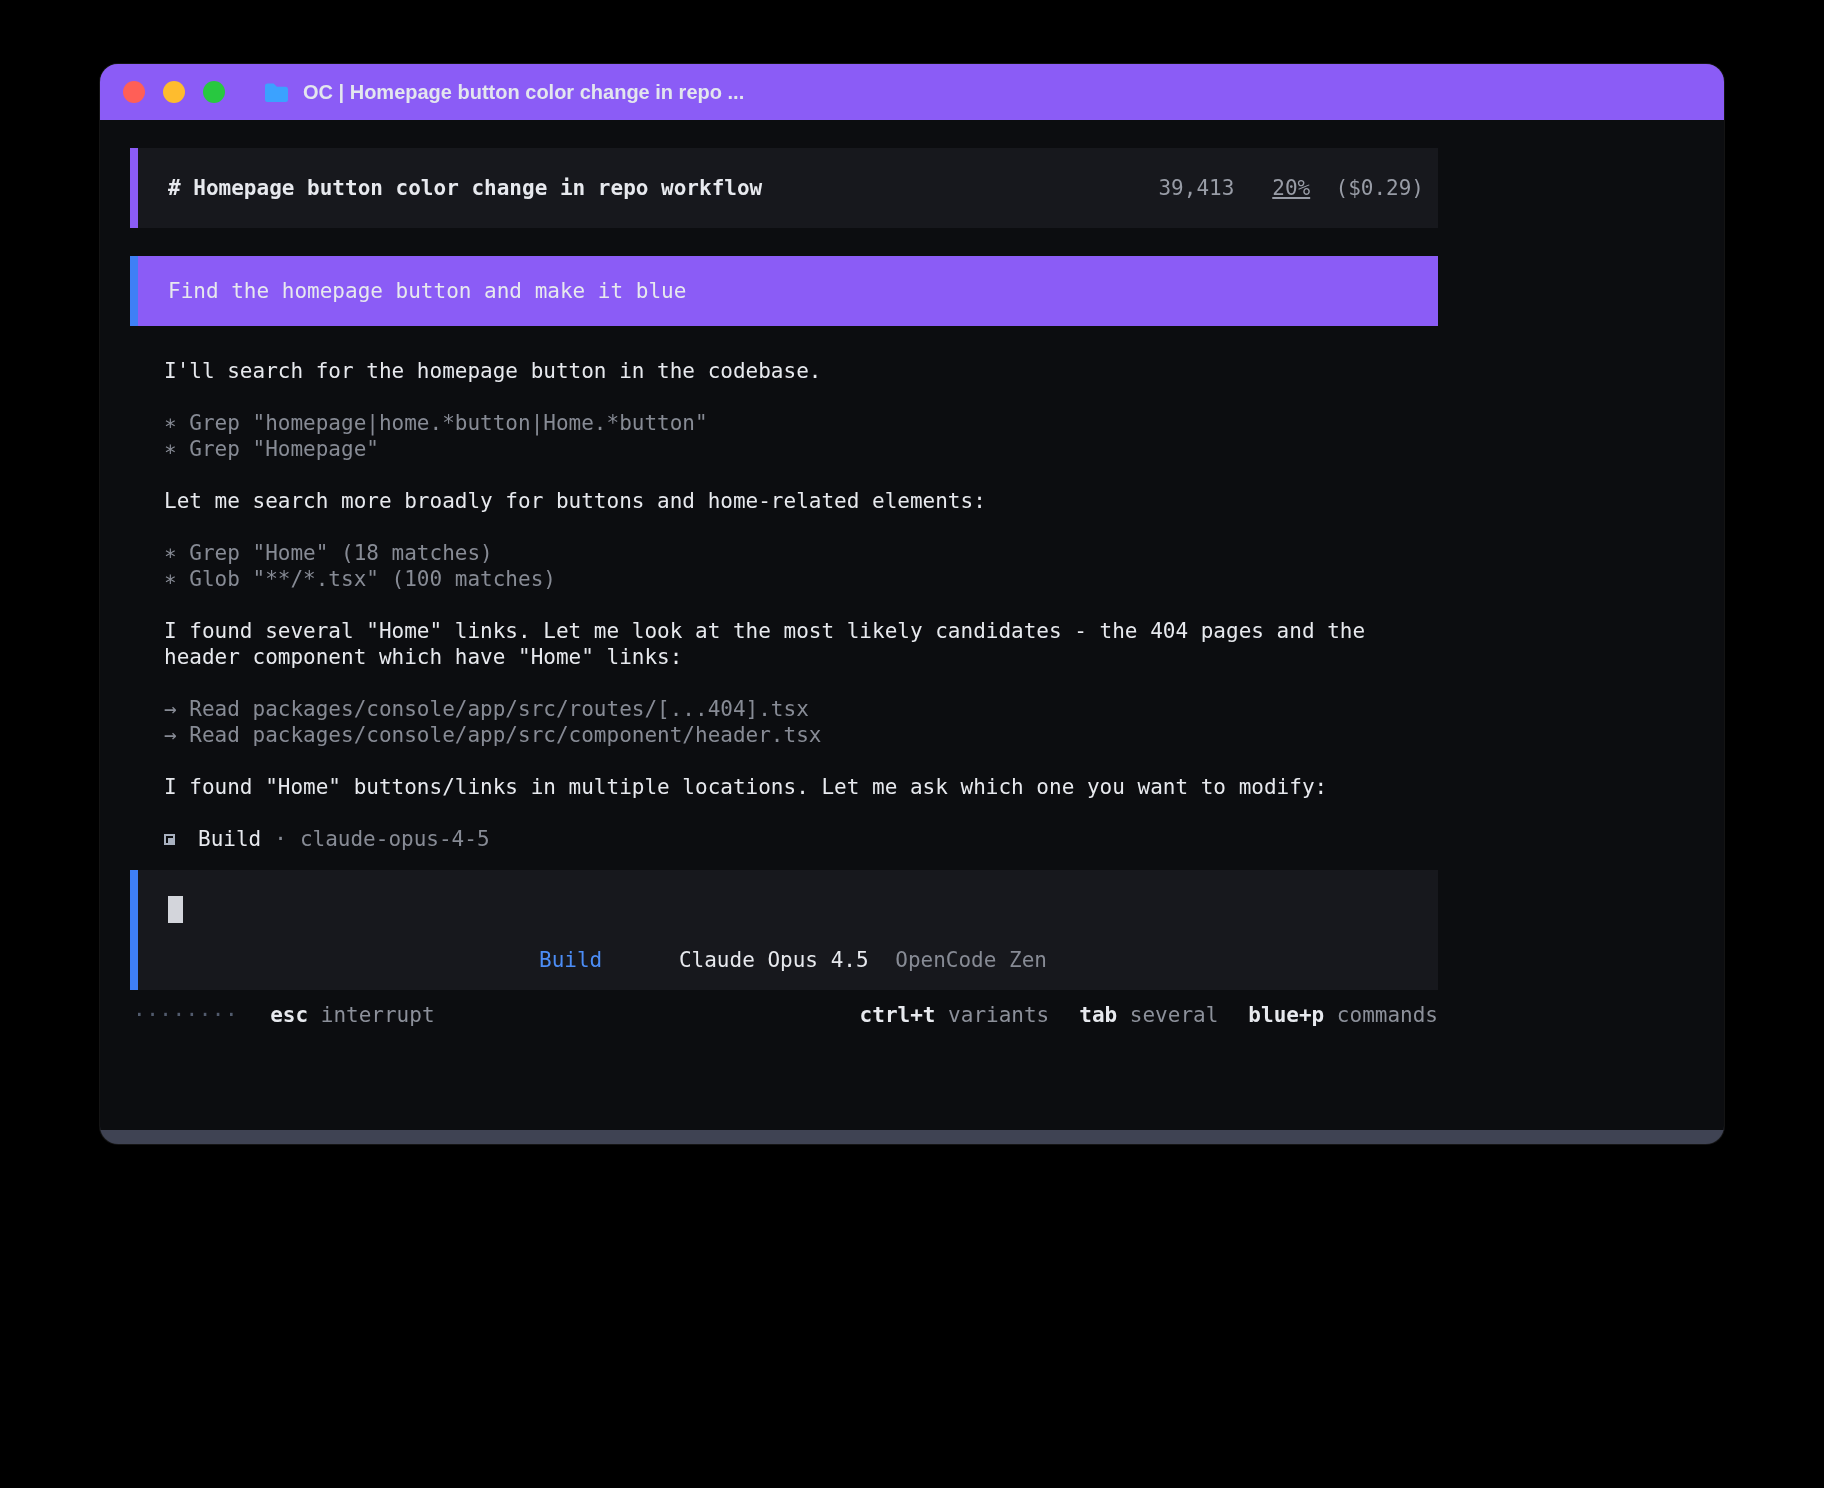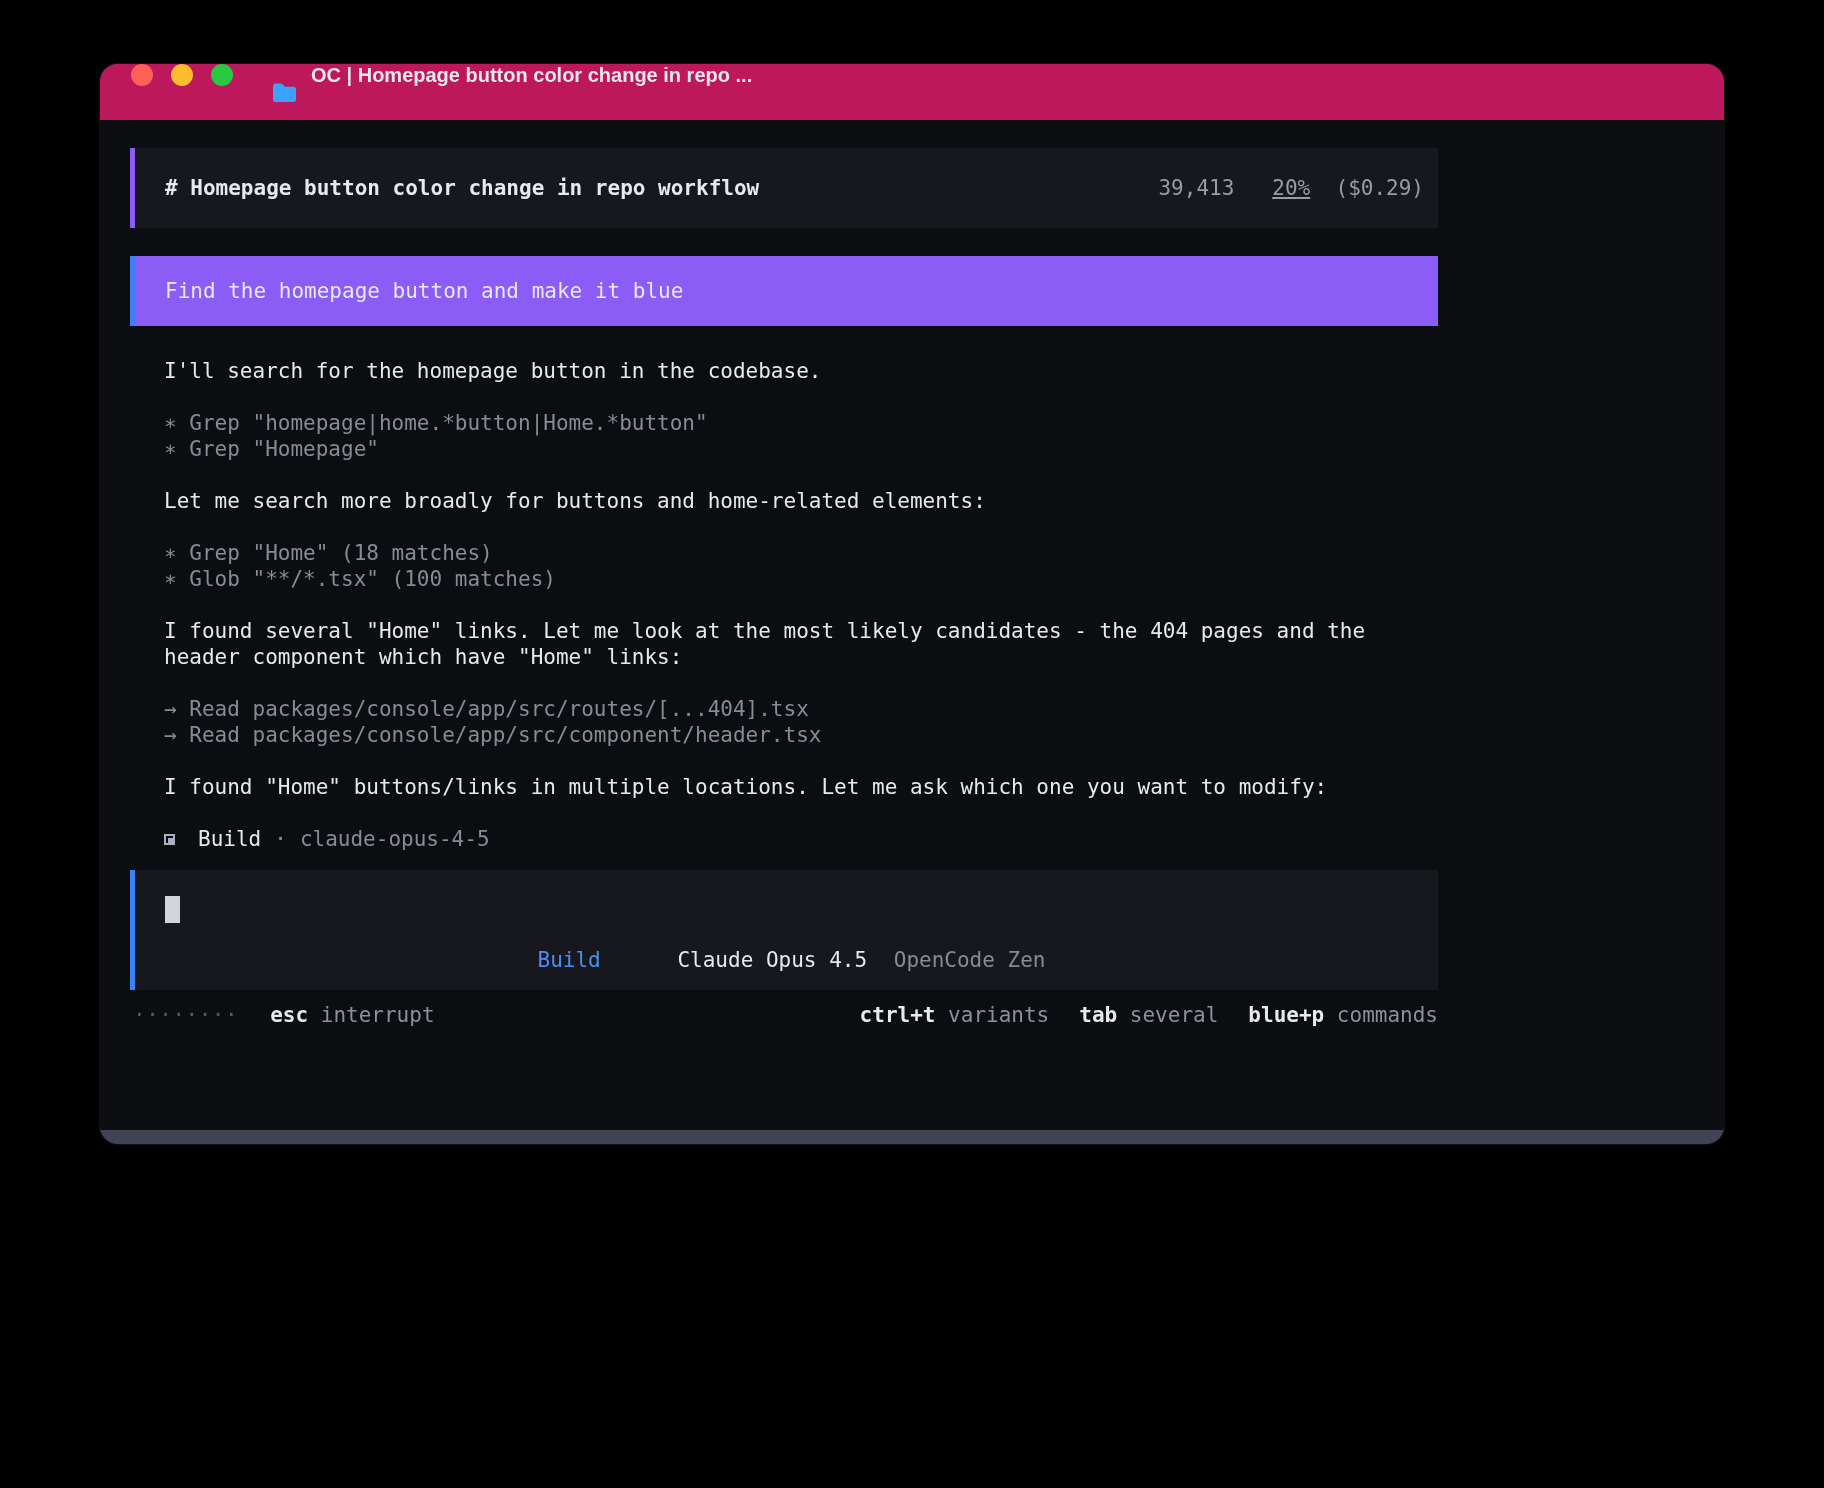--- a/index.html
+++ b/index.html
@@ -12,42 +12,42 @@
 
   .window {
     position: absolute; left: 100px; top: 64px; width: 1624px; height: 1080px;
     background: #3f4353; border-radius: 18px; overflow: hidden;
     box-shadow: 0 0 0 1px rgba(255,255,255,0.08), 0 24px 70px rgba(0,0,0,0.65);
     display: flex; flex-direction: column;
   }
 
   
   .titlebar {
-    height: 56px; flex: 0 0 56px; display: flex; 
-    padding-left: 31px; background: #be185d;
+    height: 56px; flex: 0 0 56px; display: flex; align-items: center;
+    padding-left: 23px; background: #8b5cf6;
   }
   .tl { width: 22px; height: 22px; border-radius: 50%; margin-right: 18px; flex: 0 0 auto; }
   .tl.red    { background: #ff5f57; }
   .tl.yellow { background: #febc2e; }
   .tl.green  { background: #28c840; }
   .folder-icon { margin-left: 20px; display: flex; align-items: center; }
   .win-title {
     margin-left: 13px; font-family: "Liberation Sans", sans-serif;
     font-size: 20px; font-weight: bold; color: #e3e6ee; white-space: nowrap;
   }
 
   
   .content {
     flex: 1 1 auto; background: #0c0d10; margin-bottom: 14px;
     padding: 28px 0 0 30px; overflow: hidden;
     font-size: 21px; line-height: 26px; color: #e7e9ee;
   }
   .col { width: 1308px; }
 
-  .block { background: #17181d; border-left: 5px solid #8b5cf6; }
+  .block { background: #17181d; border-left: 8px solid #8b5cf6; }
 
   .header-block {
     height: 80px; display: flex; align-items: center; justify-content: space-between;
     padding: 0 14px 0 30px; margin-bottom: 28px;
   }
   .header-title { font-weight: bold; color: #e7e9ee; white-space: nowrap; }
   .header-stats { color: #989ca6; white-space: nowrap; }
   .header-stats .ctx { margin-left: 2ch; text-decoration: underline; }
   .header-stats .cost { margin-left: 1ch; }
 

